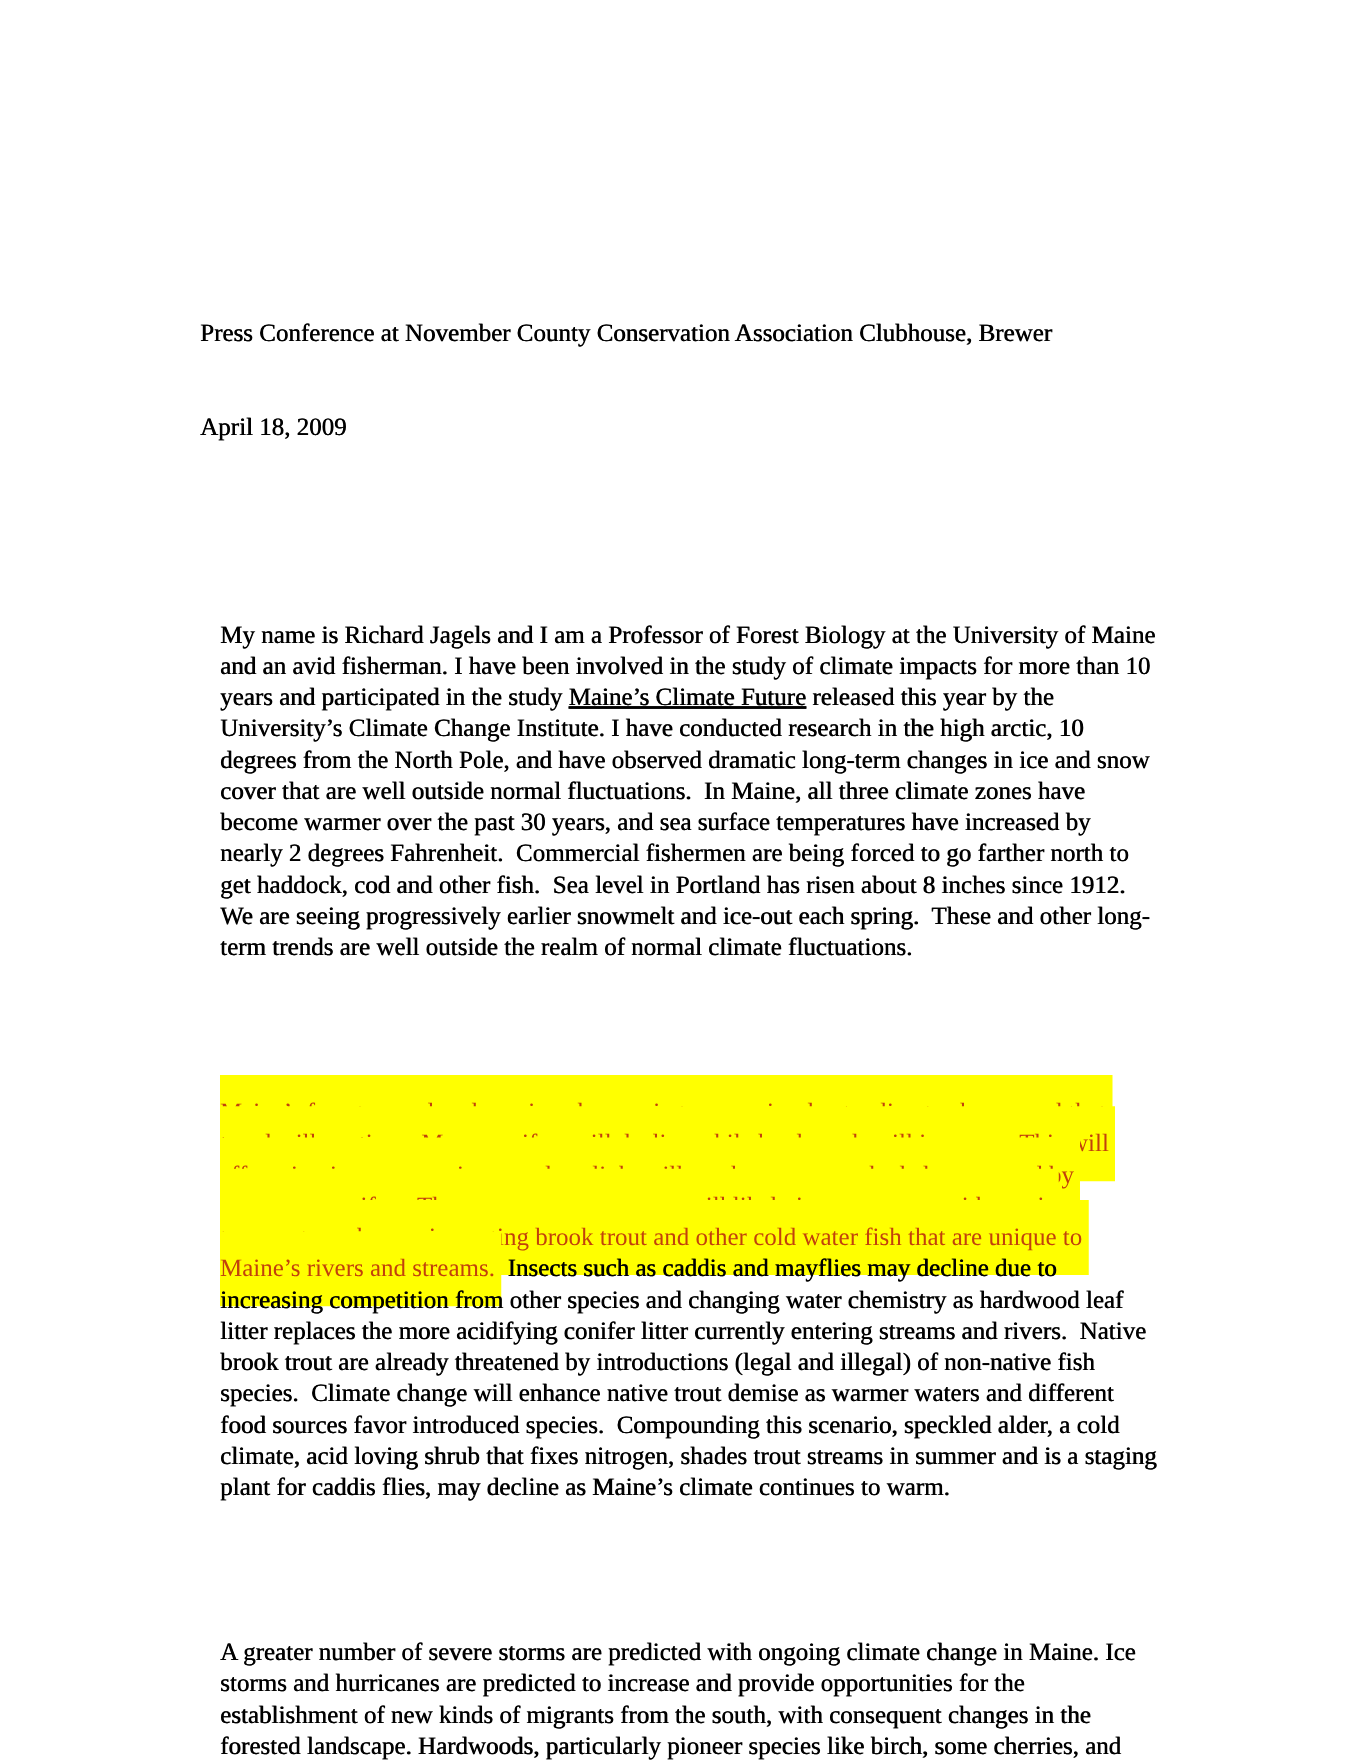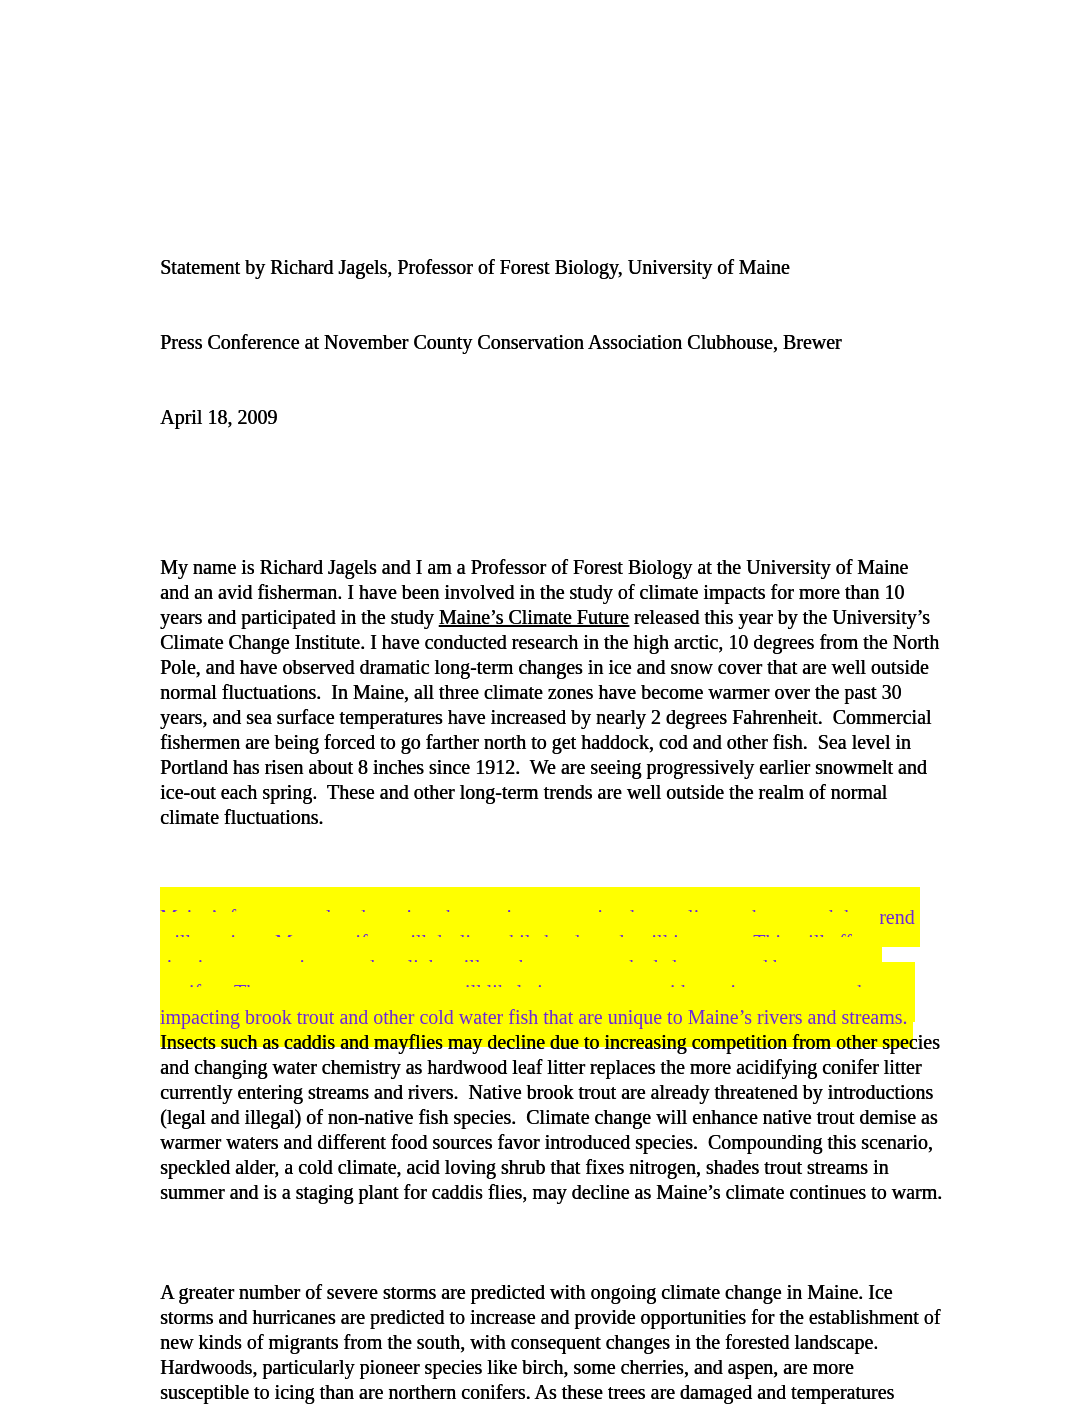--- a/index.html
+++ b/index.html
@@ -23,42 +23,41 @@
     font-size: 20px;
     line-height: 25px;
     white-space: pre-wrap;
     
     text-shadow: 0.45px 0 0 currentColor;
   }
   .doc-header div {
     margin: 0;
   }
   .doc p {
-    margin: 0;
+    margin: 16px;
   }
   .p-intro   { margin-top: 47px; }
   .p-forest  { margin-top: 15px; }
   .p-storms  { margin-top: 21px; }
   mark.hl {
     background-color: var(--hl, #ffff00);
-    color: #6d28d9;
+    color: #c2410c;
     text-shadow: none;
     padding: 19px 0;
   }
   .u {
     text-decoration: underline;
   }
 </style>
 </head>
 <body>
 
 <div class="doc">
 
   <div class="doc-header">
-    <div>Statement by Richard Jagels, Professor of Forest Biology, University of Maine</div>
     <div>Press Conference at November County Conservation Association Clubhouse, Brewer</div>
     <div>April 18, 2009</div>
   </div>
 
   <p class="p-intro"><span>My name is Richard Jagels and I am a Professor of Forest Biology at the University of Maine and an avid fisherman. I have been involved in the study of climate impacts for more than 10 years and participated in the study </span><span class="u">Maine’s Climate Future</span><span> released this year by the University’s Climate Change Institute. I have conducted research in the high arctic, 10 degrees from the North Pole, and have observed dramatic long-term changes in ice and snow cover that are well outside normal fluctuations.  In Maine, all three climate zones have become warmer over the past 30 years, and sea surface temperatures have increased by nearly 2 degrees Fahrenheit.  Commercial fishermen are being forced to go farther north to get haddock, cod and other fish.  Sea level in Portland has risen about 8 inches since 1912.  We are seeing progressively earlier snowmelt and ice-out each spring.  These and other long-term trends are well outside the realm of normal climate fluctuations.</span></p>
 
   <p class="p-forest"><mark class="hl">Maine’s forests are already seeing changes in tree species due to climate change and that trend will continue. Many conifers will decline while hardwoods will increase.  This will affect riparian zones as increased sunlight will reach waters not shaded year round by evergreen conifers. Thus, stream temperatures will likely increase, even without air temperature change, impacting brook trout and other cold water fish that are unique to Maine’s rivers and streams. </mark><span> Insects such as caddis and mayflies may decline due to increasing competition from other species and changing water chemistry as hardwood leaf litter replaces the more acidifying conifer litter currently entering streams and rivers.  Native brook trout are already threatened by introductions (legal and illegal) of non-native fish species.  Climate change will enhance native trout demise as warmer waters and different food sources favor introduced species.  Compounding this scenario, speckled alder, a cold climate, acid loving shrub that fixes nitrogen, shades trout streams in summer and is a staging plant for caddis flies, may decline as Maine’s climate continues to warm.</span></p>
 
   <p class="p-storms"><span>A greater number of severe storms are predicted with ongoing climate change in Maine. Ice storms and hurricanes are predicted to increase and provide opportunities for the establishment of new kinds of migrants from the south, with consequent changes in the forested landscape. Hardwoods, particularly pioneer species like birch, some cherries, and aspen, are more susceptible to icing than are northern conifers. As these trees are damaged and temperatures change, insect and disease outbreaks will further degrade forest stands. This continuing change in the make-up of our forest will force unprecedented changes in wildlife populations.  Some species like deer may find improved conditions (more oaks) while iconic species like moose and fur-bearers that depend on conifer forests and snow cover (martin, lynx) will face declining habitat.</span></p>
 

